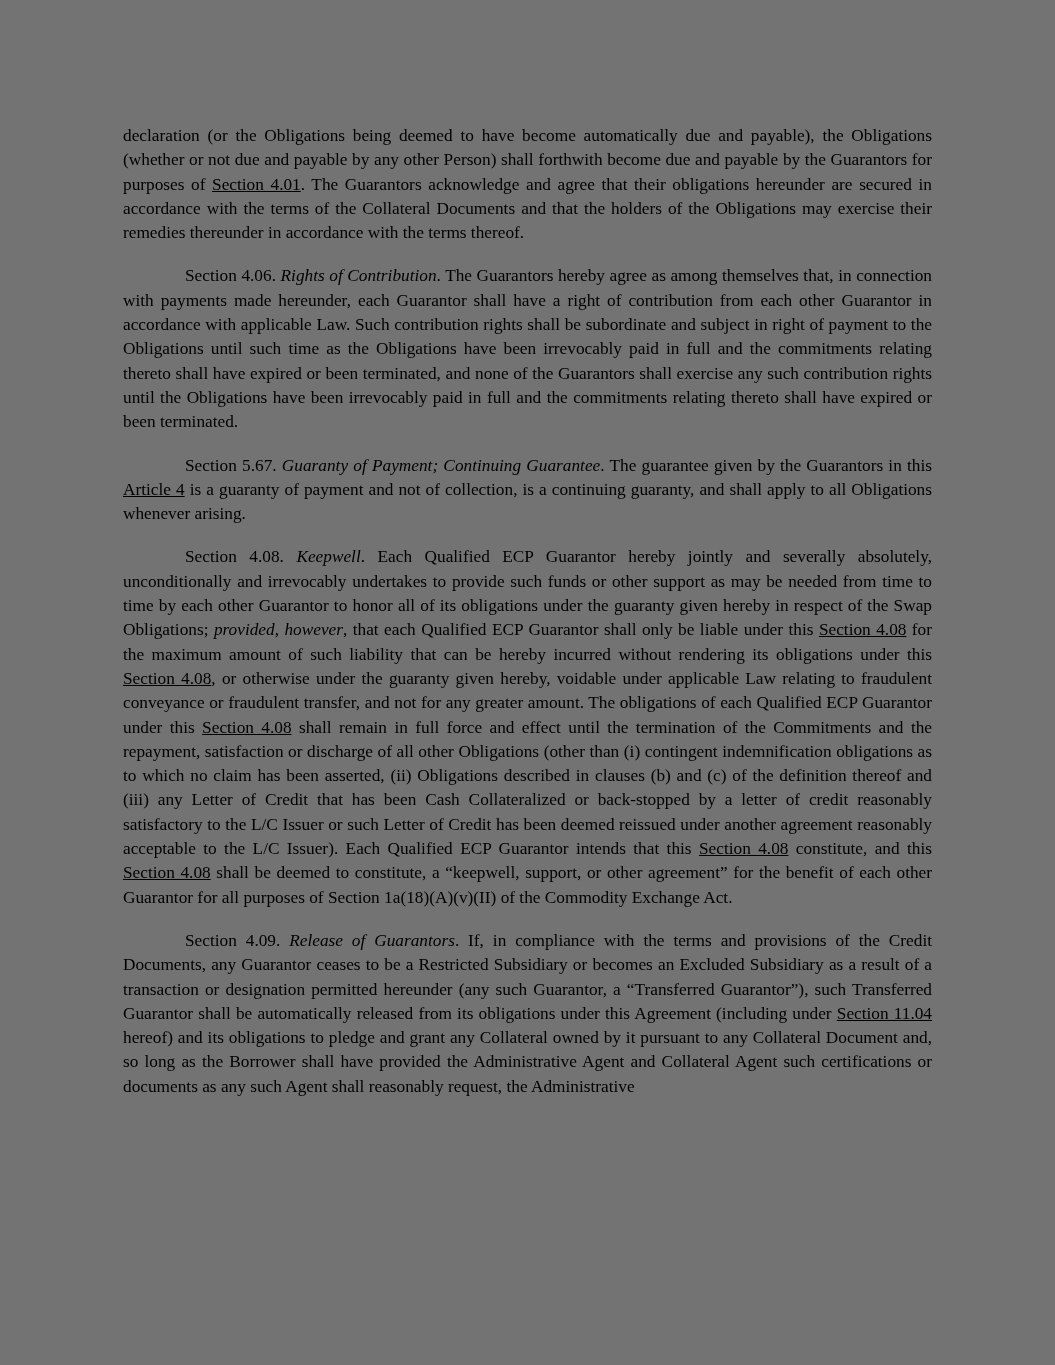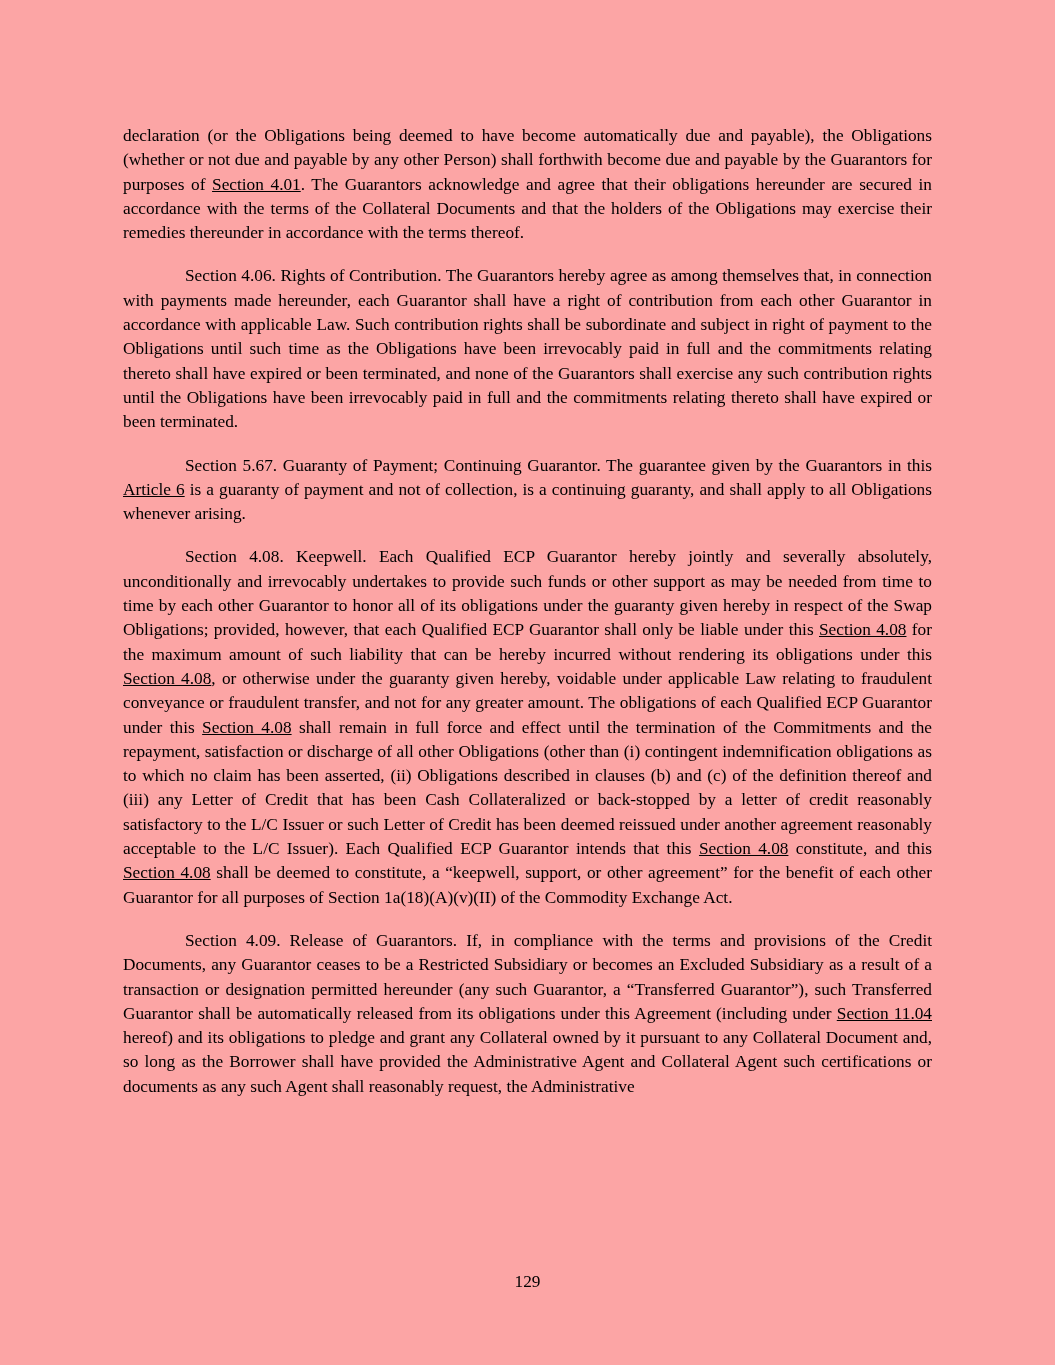--- a/index.html
+++ b/index.html
@@ -1,53 +1,52 @@
 <!DOCTYPE html>
 <html><head>
 <meta charset="utf-8">
 <style>
   * { margin: 0; padding: 0; box-sizing: border-box; }
   html, body { background: #ffffff; }
   .page {
     position: relative;
     width: 1055px;
     height: 1365px;
-    background: #fca5a5;
+    background: #737373;
     color: #000000;
     font-family: "Liberation Serif", "DejaVu Serif", serif;
     overflow: hidden;
   }
   .text-body {
     position: absolute;
     top: 124px;
     left: 123px;
     width: 809px;
     font-size: 17.3px;
     line-height: 24.3px;
     text-align: justify;
   }
   p.para { margin: 0 0 19px 0; }
   p.para.indent { text-indent: 62px; }
-  .italic { }
+  .italic { font-style: italic; }
   .underline { text-decoration: underline; }
   .bold { font-weight: normal; }
   .page-number {
     position: absolute;
     top: 1272px;
     left: 0;
     width: 100%;
     text-align: center;
     font-size: 17.3px;
   }
 </style>
 </head>
 <body>
 
 <div class="page">
   <div class="text-body">
       <p class="para"><span>declaration (or the Obligations being deemed to have become automatically due and payable), the Obligations (whether or not due and payable by any other Person) shall forthwith become due and payable by the Guarantors for purposes of </span><span class="underline">Section 4.01</span><span>.  The Guarantors acknowledge and agree that their obligations hereunder are secured in accordance with the terms of the Collateral Documents and that the holders of the Obligations may exercise their remedies thereunder in accordance with the terms thereof.</span></p>
       <p class="para indent"><span>Section 4.06.  </span><span class="italic">Rights of Contribution</span><span>.  The Guarantors hereby agree as among themselves that, in connection with payments made hereunder, each Guarantor shall have a right of contribution from each other Guarantor in accordance with applicable Law.  Such contribution rights shall be subordinate and subject in right of payment to the Obligations until such time as the Obligations have been irrevocably paid in full and the commitments relating thereto shall have expired or been terminated, and none of the Guarantors shall exercise any such contribution rights until the Obligations have been irrevocably paid in full and the commitments relating thereto shall have expired or been terminated.</span></p>
-      <p class="para indent"><span>Section 5.67.  </span><span class="italic">Guaranty of Payment; Continuing Guarantor</span><span>.  The guarantee given by the Guarantors in this </span><span class="underline">Article 6</span><span> is a guaranty of payment and not of collection, is a continuing guaranty, and shall apply to all Obligations whenever arising.</span></p>
+      <p class="para indent"><span>Section 5.67.  </span><span class="italic">Guaranty of Payment; Continuing Guarantee</span><span>.  The guarantee given by the Guarantors in this </span><span class="underline">Article 4</span><span> is a guaranty of payment and not of collection, is a continuing guaranty, and shall apply to all Obligations whenever arising.</span></p>
       <p class="para indent"><span>Section 4.08.  </span><span class="italic">Keepwell</span><span>.  Each Qualified ECP Guarantor hereby jointly and severally absolutely, unconditionally and irrevocably undertakes to provide such funds or other support as may be needed from time to time by each other Guarantor to honor all of its obligations under the guaranty given hereby in respect of the Swap Obligations; </span><span class="italic">provided</span><span>, </span><span class="italic">however</span><span>, that each Qualified ECP Guarantor shall only be liable under this </span><span class="underline">Section 4.08</span><span> for the maximum amount of such liability that can be hereby incurred without rendering its obligations under this </span><span class="underline">Section 4.08</span><span>, or otherwise under the guaranty given hereby, voidable under applicable Law relating to fraudulent conveyance or fraudulent transfer, and not for any greater amount.  The obligations of each Qualified ECP Guarantor under this </span><span class="underline">Section 4.08</span><span> shall remain in full force and effect until the termination of the Commitments and the repayment, satisfaction or discharge of all other Obligations (other than (i) contingent indemnification obligations as to which no claim has been asserted, (ii) Obligations described in clauses (b) and (c) of the definition thereof and (iii) any Letter of Credit that has been Cash Collateralized or back-stopped by a letter of credit reasonably satisfactory to the L/C Issuer or such Letter of Credit has been deemed reissued under another agreement reasonably acceptable to the L/C Issuer).  Each Qualified ECP Guarantor intends that this </span><span class="underline">Section 4.08</span><span> constitute, and this </span><span class="underline">Section 4.08</span><span> shall be deemed to constitute, a “keepwell, support, or other agreement” for the benefit of each other Guarantor for all purposes of Section 1a(18)(A)(v)(II) of the Commodity Exchange Act.</span></p>
       <p class="para indent"><span>Section 4.09.  </span><span class="italic">Release of Guarantors</span><span>.  If, in compliance with the terms and provisions of the Credit Documents, any Guarantor ceases to be a Restricted Subsidiary or becomes an Excluded Subsidiary as a result of a transaction or designation permitted hereunder (any such Guarantor, a “</span><span class="bold">Transferred Guarantor</span><span>”), such Transferred Guarantor shall be automatically released from its obligations under this Agreement (including under </span><span class="underline">Section 11.04</span><span> hereof) and its obligations to pledge and grant any Collateral owned by it pursuant to any Collateral Document and, so long as the Borrower shall have provided the Administrative Agent and Collateral Agent such certifications or documents as any such Agent shall reasonably request, the Administrative</span></p>
     </div>
-  <div class="page-number">129</div>
 </div>
 
 </body></html>

